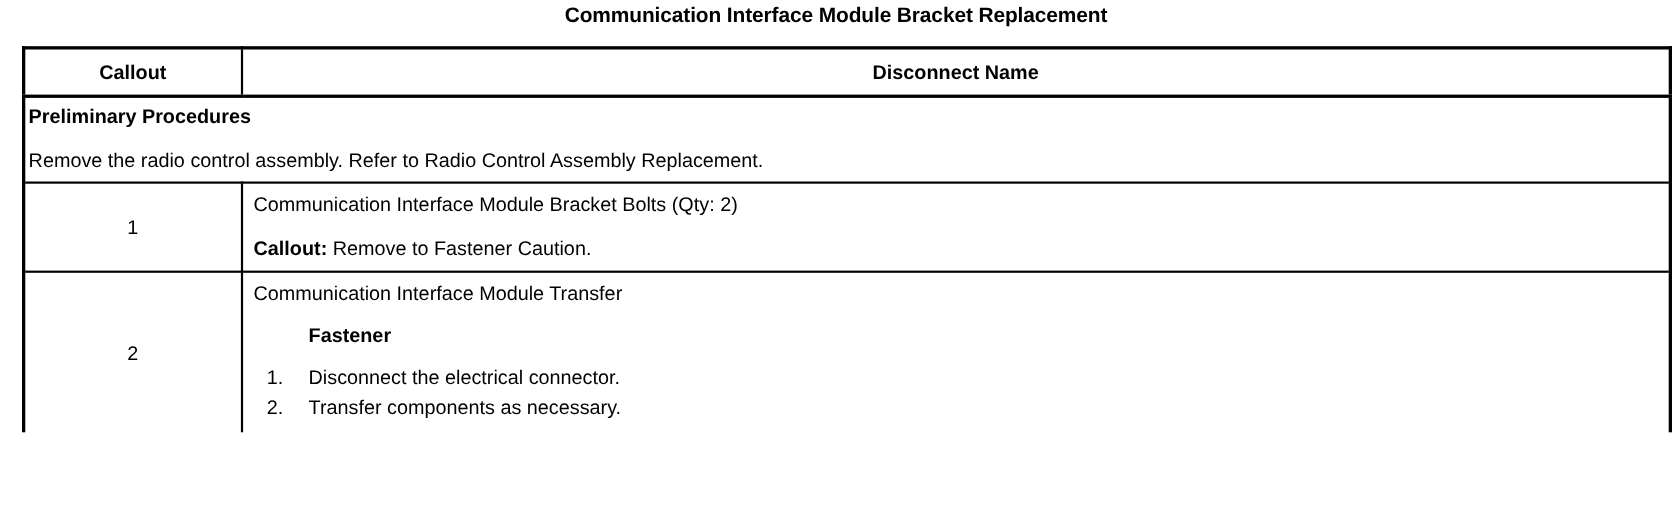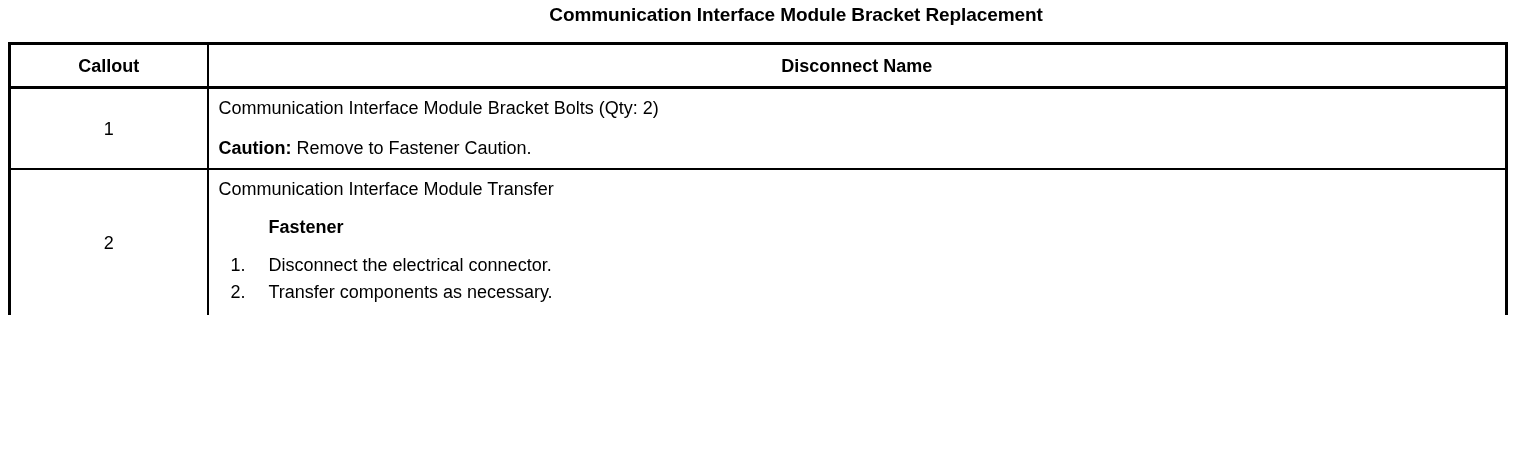--- a/index.html
+++ b/index.html
@@ -13,39 +13,38 @@
     height: 474px;
     font-family: "Liberation Sans", sans-serif;
     color: #000000;
     overflow: hidden;
   }
 
   .page {
     position: relative;
     width: 1404px;
     height: 474px;
-    padding-left: 36px;
   }
 
   
   .doc-title {
     width: 1520px;
     text-align: center;
     font-size: 19px;
     font-weight: bold;
     line-height: 20px;
     padding-top: 5px;
     letter-spacing: -0.1px;
     white-space: nowrap;
   }
 
   
   .proc-table {
     position: absolute;
-    left: 8px;
+    left: 20px;
     top: 42px;
     width: 1500px;
     border-collapse: collapse;
     table-layout: fixed;
     border-left: 3px solid #000;
     border-right: 3px solid #000;
     border-top: 3px solid #000;
   }
   .proc-table col.c-callout { width: 198px; }
   .proc-table col.c-component { width: 1299px; }
@@ -148,27 +147,34 @@
       <col class="c-component">
     </colgroup>
     <thead>
       <tr class="hdr-row">
         <th class="hdr-callout">Callout</th>
         <th class="hdr-component">Disconnect Name</th>
       </tr>
     </thead>
     <tbody>
 
+      <tr class="prelim-row">
+        <td colspan="2">
+          <div class="prelim-line bold">Preliminary Procedures</div>
+          <div class="prelim-gap"></div>
+          <div class="prelim-line">Remove the radio control assembly. Refer to Radio Control Assembly Replacement.</div>
+        </td>
+      </tr>
 
       <tr class="body-row r1">
         <td class="callout-cell">1</td>
         <td class="component-cell">
           <div class="line">Communication Interface Module Bracket Bolts (Qty: 2)</div>
           <div class="spacer-18"></div>
-          <div class="line"><span class="inline-bold">Caution:</span> <span>Remove to Fastener Caution.</span></div>
+          <div class="line"><span class="inline-bold">Callout:</span> <span>Remove to Fastener Caution.</span></div>
         </td>
       </tr>
 
       <tr class="body-row r2">
         <td class="callout-cell">2</td>
         <td class="component-cell">
           <div class="line">Communication Interface Module Transfer</div>
           <div class="spacer-16"></div>
           <div class="sub-head">Fastener</div>
           <div class="spacer-14"></div>

